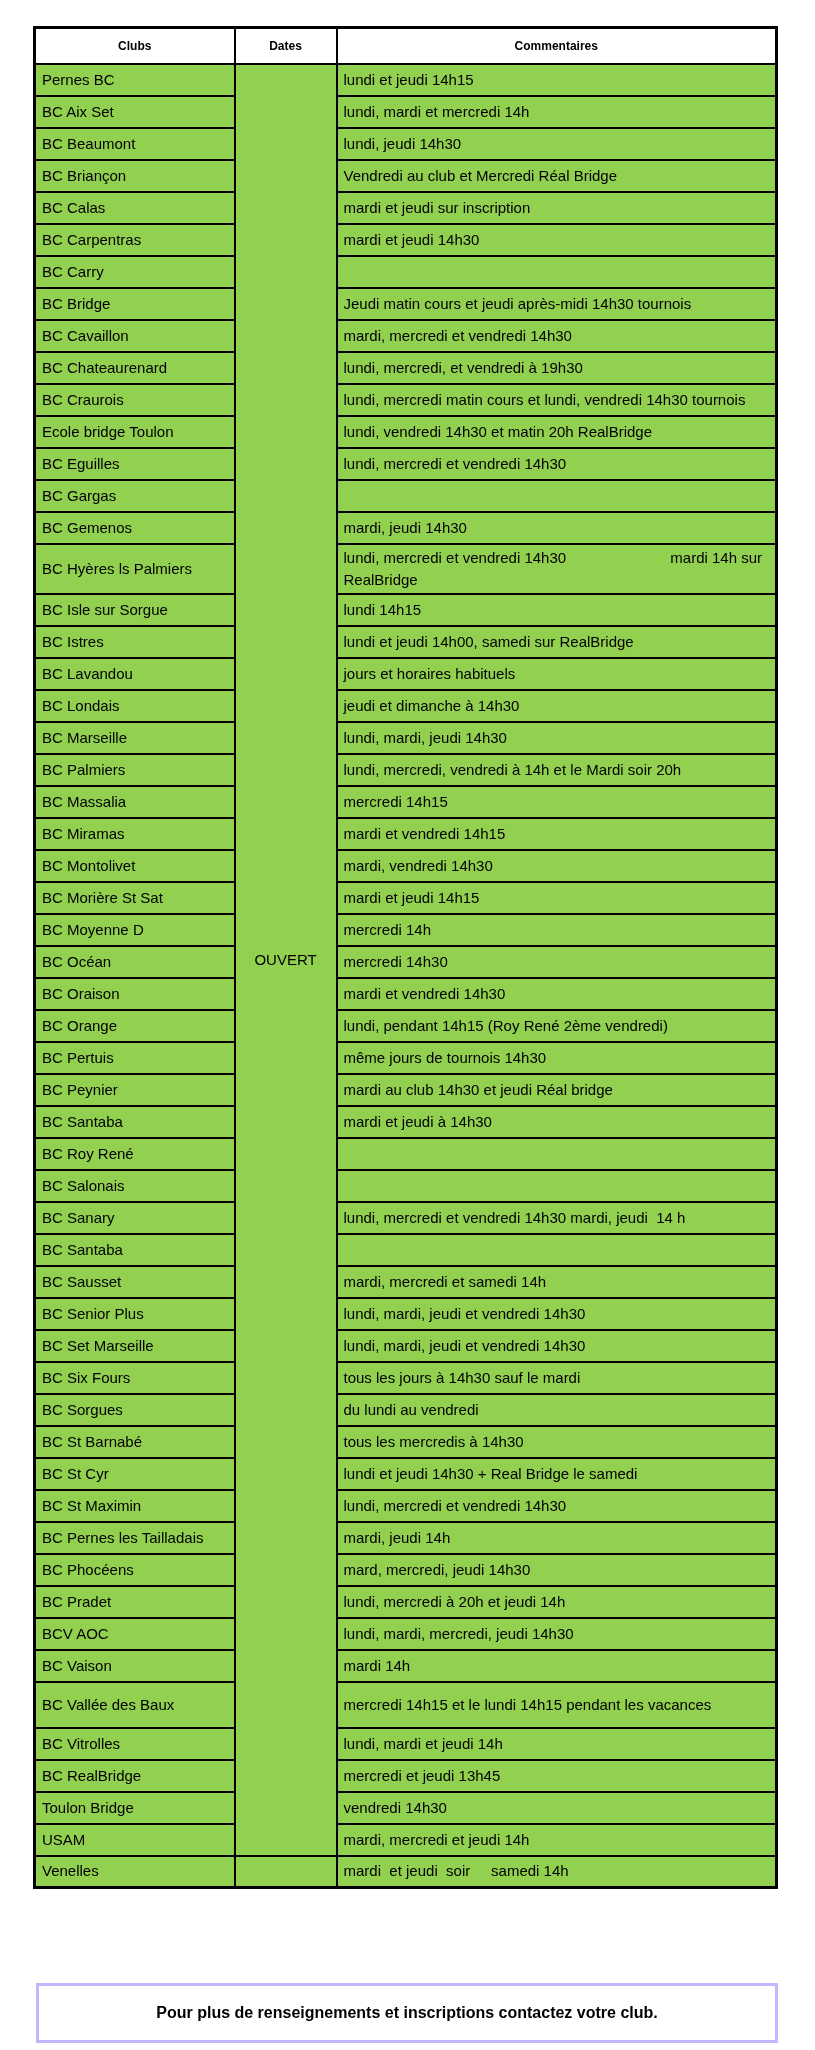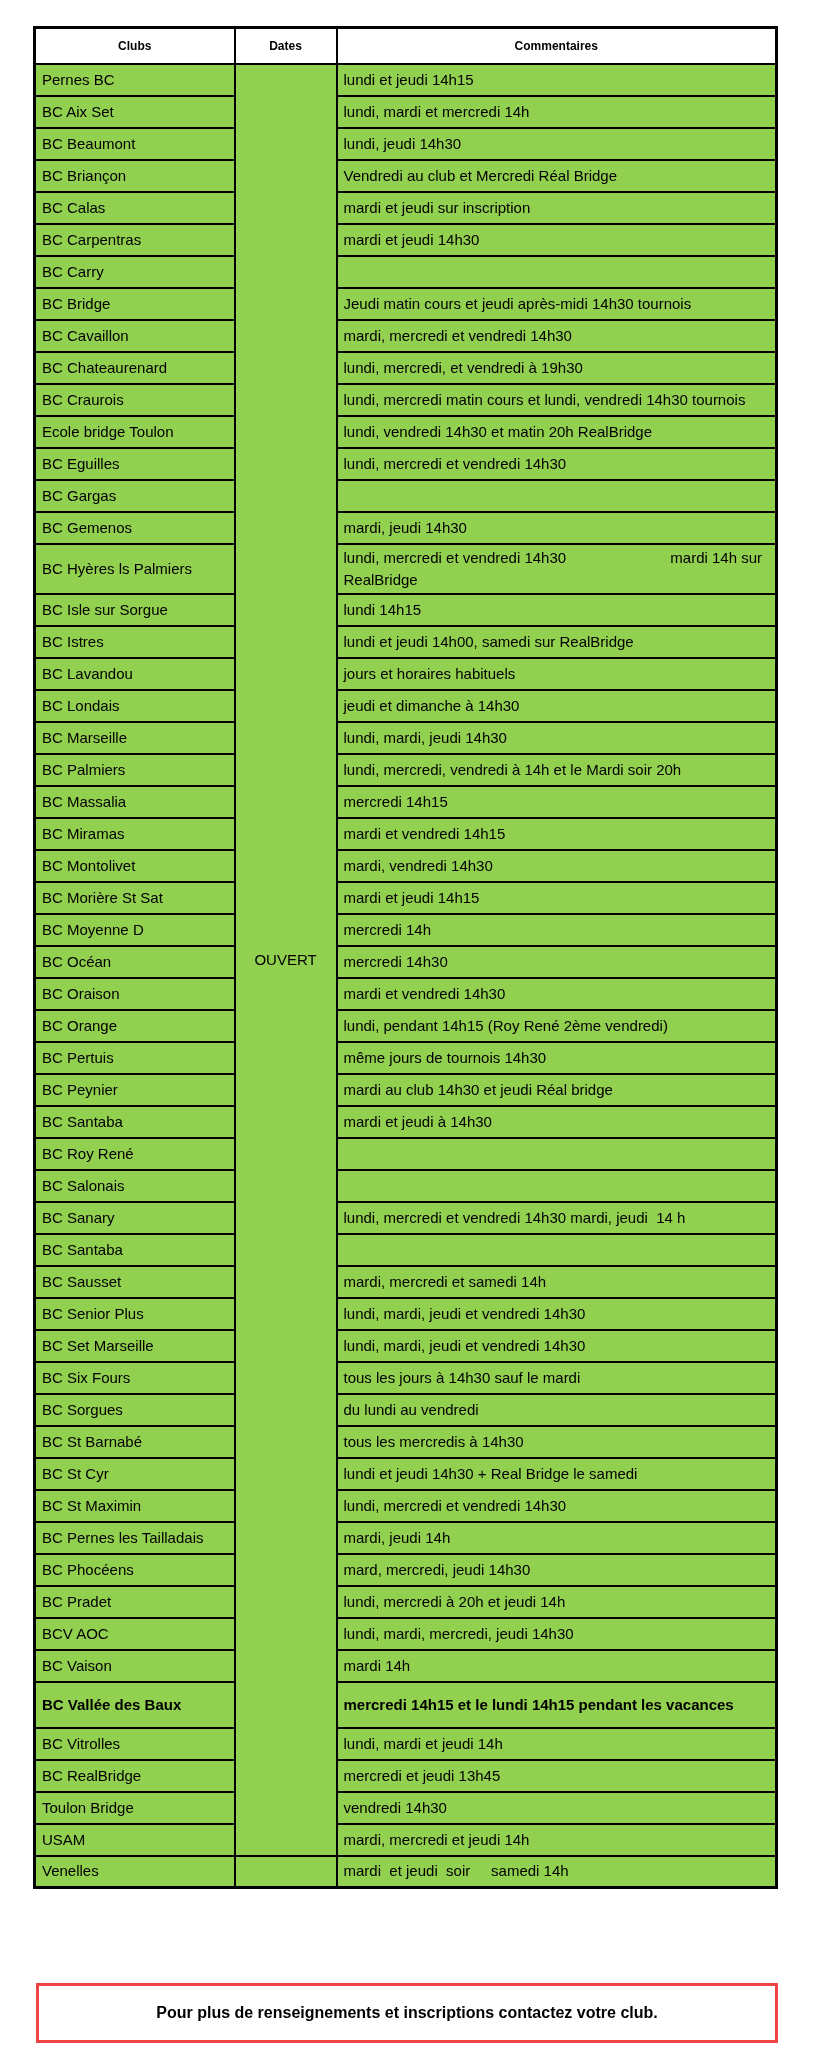--- a/index.html
+++ b/index.html
@@ -40,35 +40,35 @@
   table.clubs-table td {
     background: #92D050;
     border: 2px solid #000000;
     font-size: 15px;
     line-height: 1.45;
     padding: 2px 6px;
     vertical-align: middle;
     overflow: hidden;
   }
   tr.row { height: 32px; }
-  tr.row.medium { height: 46px; font-weight: bold; }
+  tr.row.medium { height: 46px; }
   td.comment-cell { white-space: pre-wrap; word-wrap: break-word; }
   td.dates-cell {
     text-align: center;
     vertical-align: middle;
     font-size: 15px;
     margin-left: 39px;
   }
   .footer-box {
     position: absolute;
     left: 36px;
     top: 1983px;
     width: 736px;
     height: 54px;
-    border: 3px solid #ef4444;
+    border: 3px solid #c4b5fd;
     background: #ffffff;
     display: flex;
     align-items: center;
     justify-content: center;
     font-weight: bold;
     font-size: 16px;
     text-align: left;
   }
 </style>
 </head>

